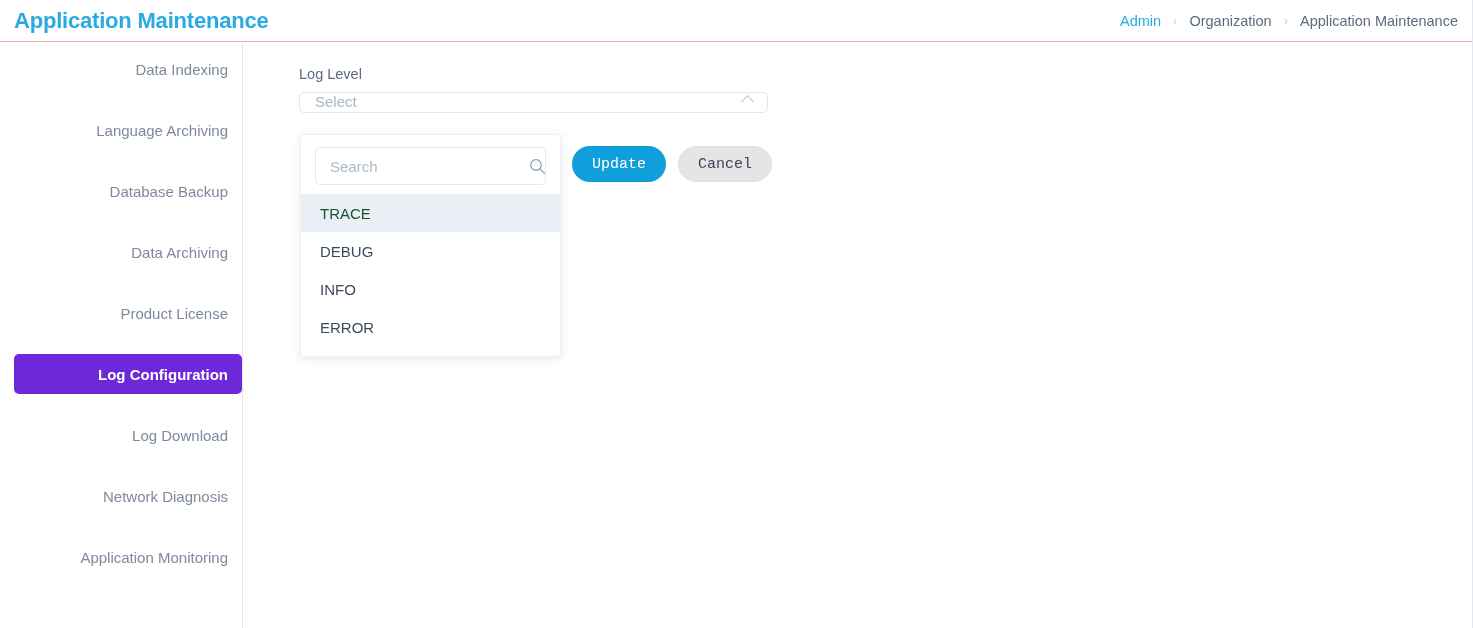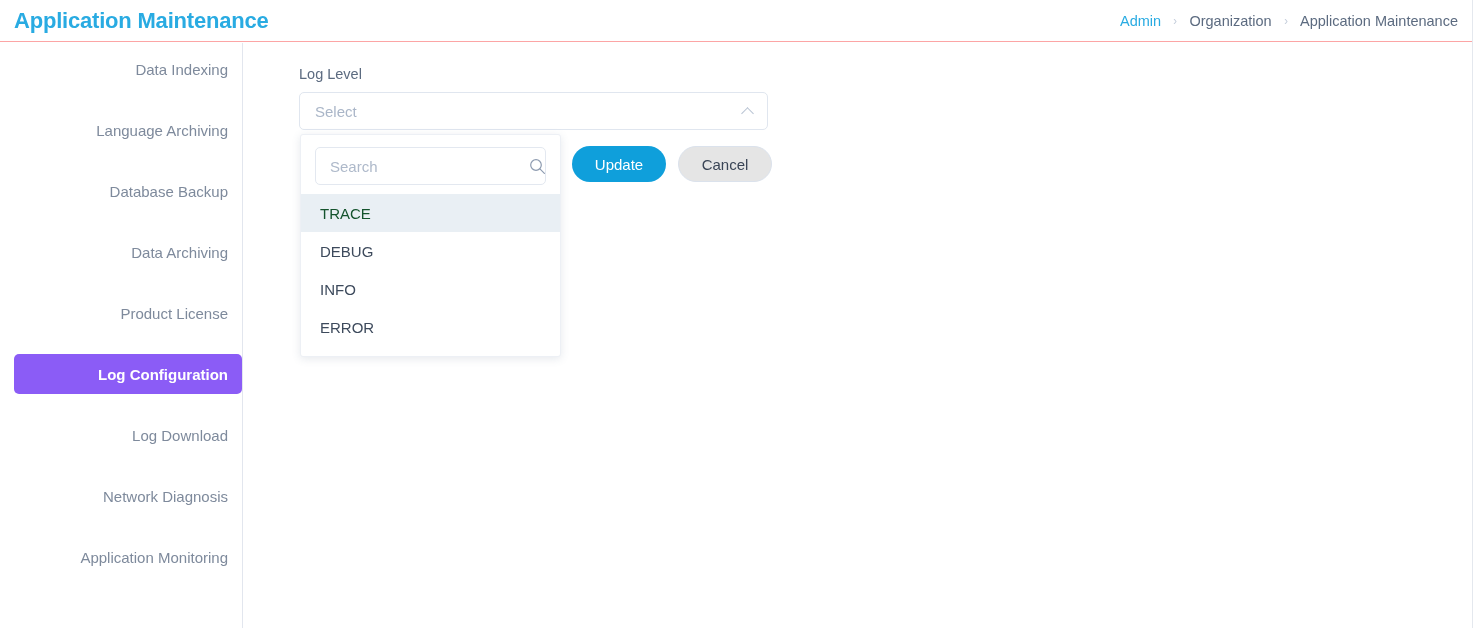--- a/index.html
+++ b/index.html
@@ -81,21 +81,21 @@
     align-items: center;
     justify-content: flex-end;
     padding-right: 14px;
     font-size: 15px;
     color: #7e8a9c;
     border-radius: 5px;
     cursor: pointer;
     white-space: nowrap;
   }
   .side-item.active {
-    background: #8b5cf6;
+    background: #6d28d9;
     color: #ffffff;
     font-weight: bold;
   }
 
   
   .main {
     position: absolute;
     top: 43px;
     left: 244px;
     right: 0;
@@ -109,26 +109,26 @@
     top: 23px;
     font-size: 14.5px;
     color: #5c6b80;
   }
 
   .select-box {
     position: absolute;
     left: 55px;
     top: 49px;
     width: 469px;
-    height: 38px;
+    height: 21px;
     border: 1px solid #e0e6ef;
     border-radius: 5px;
     background: #ffffff;
     display: flex;
-    align-items: center;
+    align-items: flex-start;
     padding: 0 12px 0 15px;
     cursor: pointer;
   }
   .select-value {
     flex: 1;
     font-size: 15px;
     color: #aab6c8;
   }
   .chevron-up {
     width: 13px;
@@ -158,20 +158,21 @@
   .btn {
     height: 36px;
     border-radius: 18px;
     font-size: 15px;
     display: flex;
     align-items: center;
     justify-content: center;
     cursor: pointer;
     border: 1px solid transparent;
     white-space: nowrap;
+    font-family: Liberation Mono, monospace;
   }
   .btn-primary {
     width: 94px;
     background: #0f9fdb;
     color: #ffffff;
   }
   .btn-secondary {
     width: 94px;
     background: #e5e5e5;
     color: #3a4556;

